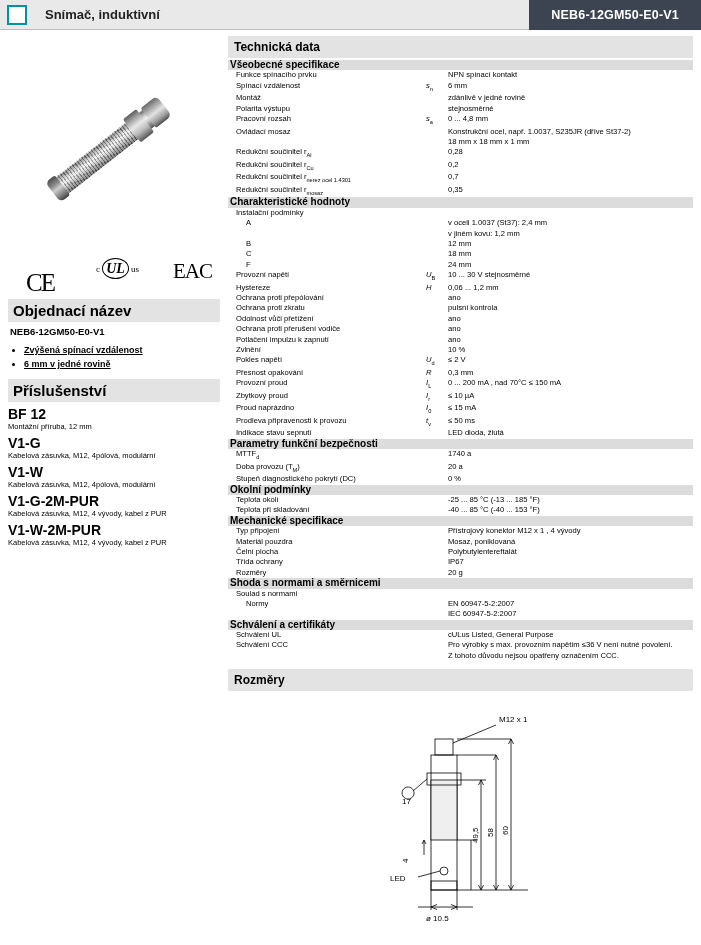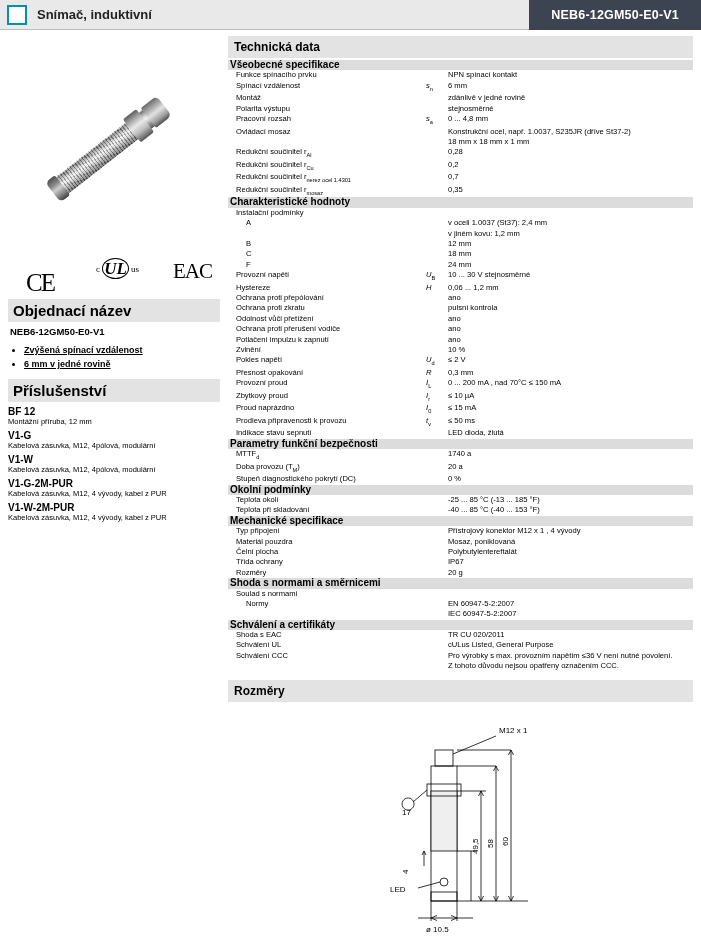--- a/index.html
+++ b/index.html
@@ -23,21 +23,21 @@
     align-items: center;
     border-bottom: 1px solid #bdbdbd;
   }
   .hdr-logo {
     width: 20px; height: 20px;
     margin-left: 7px;
     border: 2px solid #0090a8;
     background: #ffffff;
   }
   .hdr-title {
-    margin-left: 10px;
+    margin-left: 18px;
     font-size: 13px;
     font-weight: bold;
     color: #222;
   }
   .hdr-right {
     margin-left: auto;
     background: #3b4450;
     color: #fff;
     font-size: 12.5px;
     font-weight: bold;
@@ -117,38 +117,38 @@
     position: relative;
     margin-top: 2px;
   }
   .ce { position:absolute; left: 18px; top: 16px; font-size: 25px; font-family:Liberation Serif, serif; letter-spacing:-2px; }
   .ul-wrap { position:absolute; left: 88px; top: 5px; display:flex; align-items:center; }
   .ul-c, .ul-us { font-size: 9px; font-family: "Liberation Serif", serif; }
   .ul-circle {
     width: 27px; height: 21px; border: 1.6px solid #000;
     border-radius: 50%; display:flex; align-items:center; justify-content:center;
     font-family: "Liberation Serif", serif; font-style: italic; font-weight: bold;
-    font-size: 17px; margin: 0 2px;
+    font-size: 14px; margin: 0 2px;
   }
   .eac { position:absolute; left: 165px; top: 6px; font-size: 21px; font-family:"Liberation Serif", serif; letter-spacing:-1px; }
 
   
   .lbar {
     background: #e3e3e3;
     font-weight: bold;
     font-size: 15px;
     padding: 3px 5px;
     margin-bottom: 4px;
   }
   .ordername { font-weight: bold; font-size: 9.5px; margin: 0 0 8px 2px; }
   ul.feat { margin: 0 0 10px 0; padding-left: 16px; }
   ul.feat li { font-size: 9px; font-weight: bold; margin-bottom: 4px; text-decoration: underline; }
 
   .acc-item { margin-bottom: 4px; }
-  .acc-name { font-weight: bold; font-size: 10px; }
+  .acc-name { font-weight: bold; font-size: 14px; }
   .acc-desc { font-size: 7.5px; }
 
   
   .rbar {
     background: #e3e3e3;
     font-weight: bold;
     font-size: 12px;
     padding: 4px 6px;
     margin-bottom: 2px;
   }
@@ -481,25 +481,20 @@
             <td class="c-sym"></td>
             <td class="c-val">EN 60947-5-2:2007</td>
           </tr>
           <tr>
             <td class="c-lab ind2"></td>
             <td class="c-sym"></td>
             <td class="c-val">IEC 60947-5-2:2007</td>
           </tr>
           <tr class="grp">
             <td colspan="3">Schválení a certifikáty</td>
-          </tr>
-          <tr>
-            <td class="c-lab ind1">Shoda s EAC</td>
-            <td class="c-sym"></td>
-            <td class="c-val">TR CU 020/2011</td>
           </tr>
           <tr>
             <td class="c-lab ind1">Schválení UL</td>
             <td class="c-sym"></td>
             <td class="c-val">cULus Listed, General Purpose</td>
           </tr>
           <tr>
             <td class="c-lab ind1">Schválení CCC</td>
             <td class="c-sym"></td>
             <td class="c-val">Pro výrobky s max. provozním napětím ≤36 V není nutné povolení.</td>

